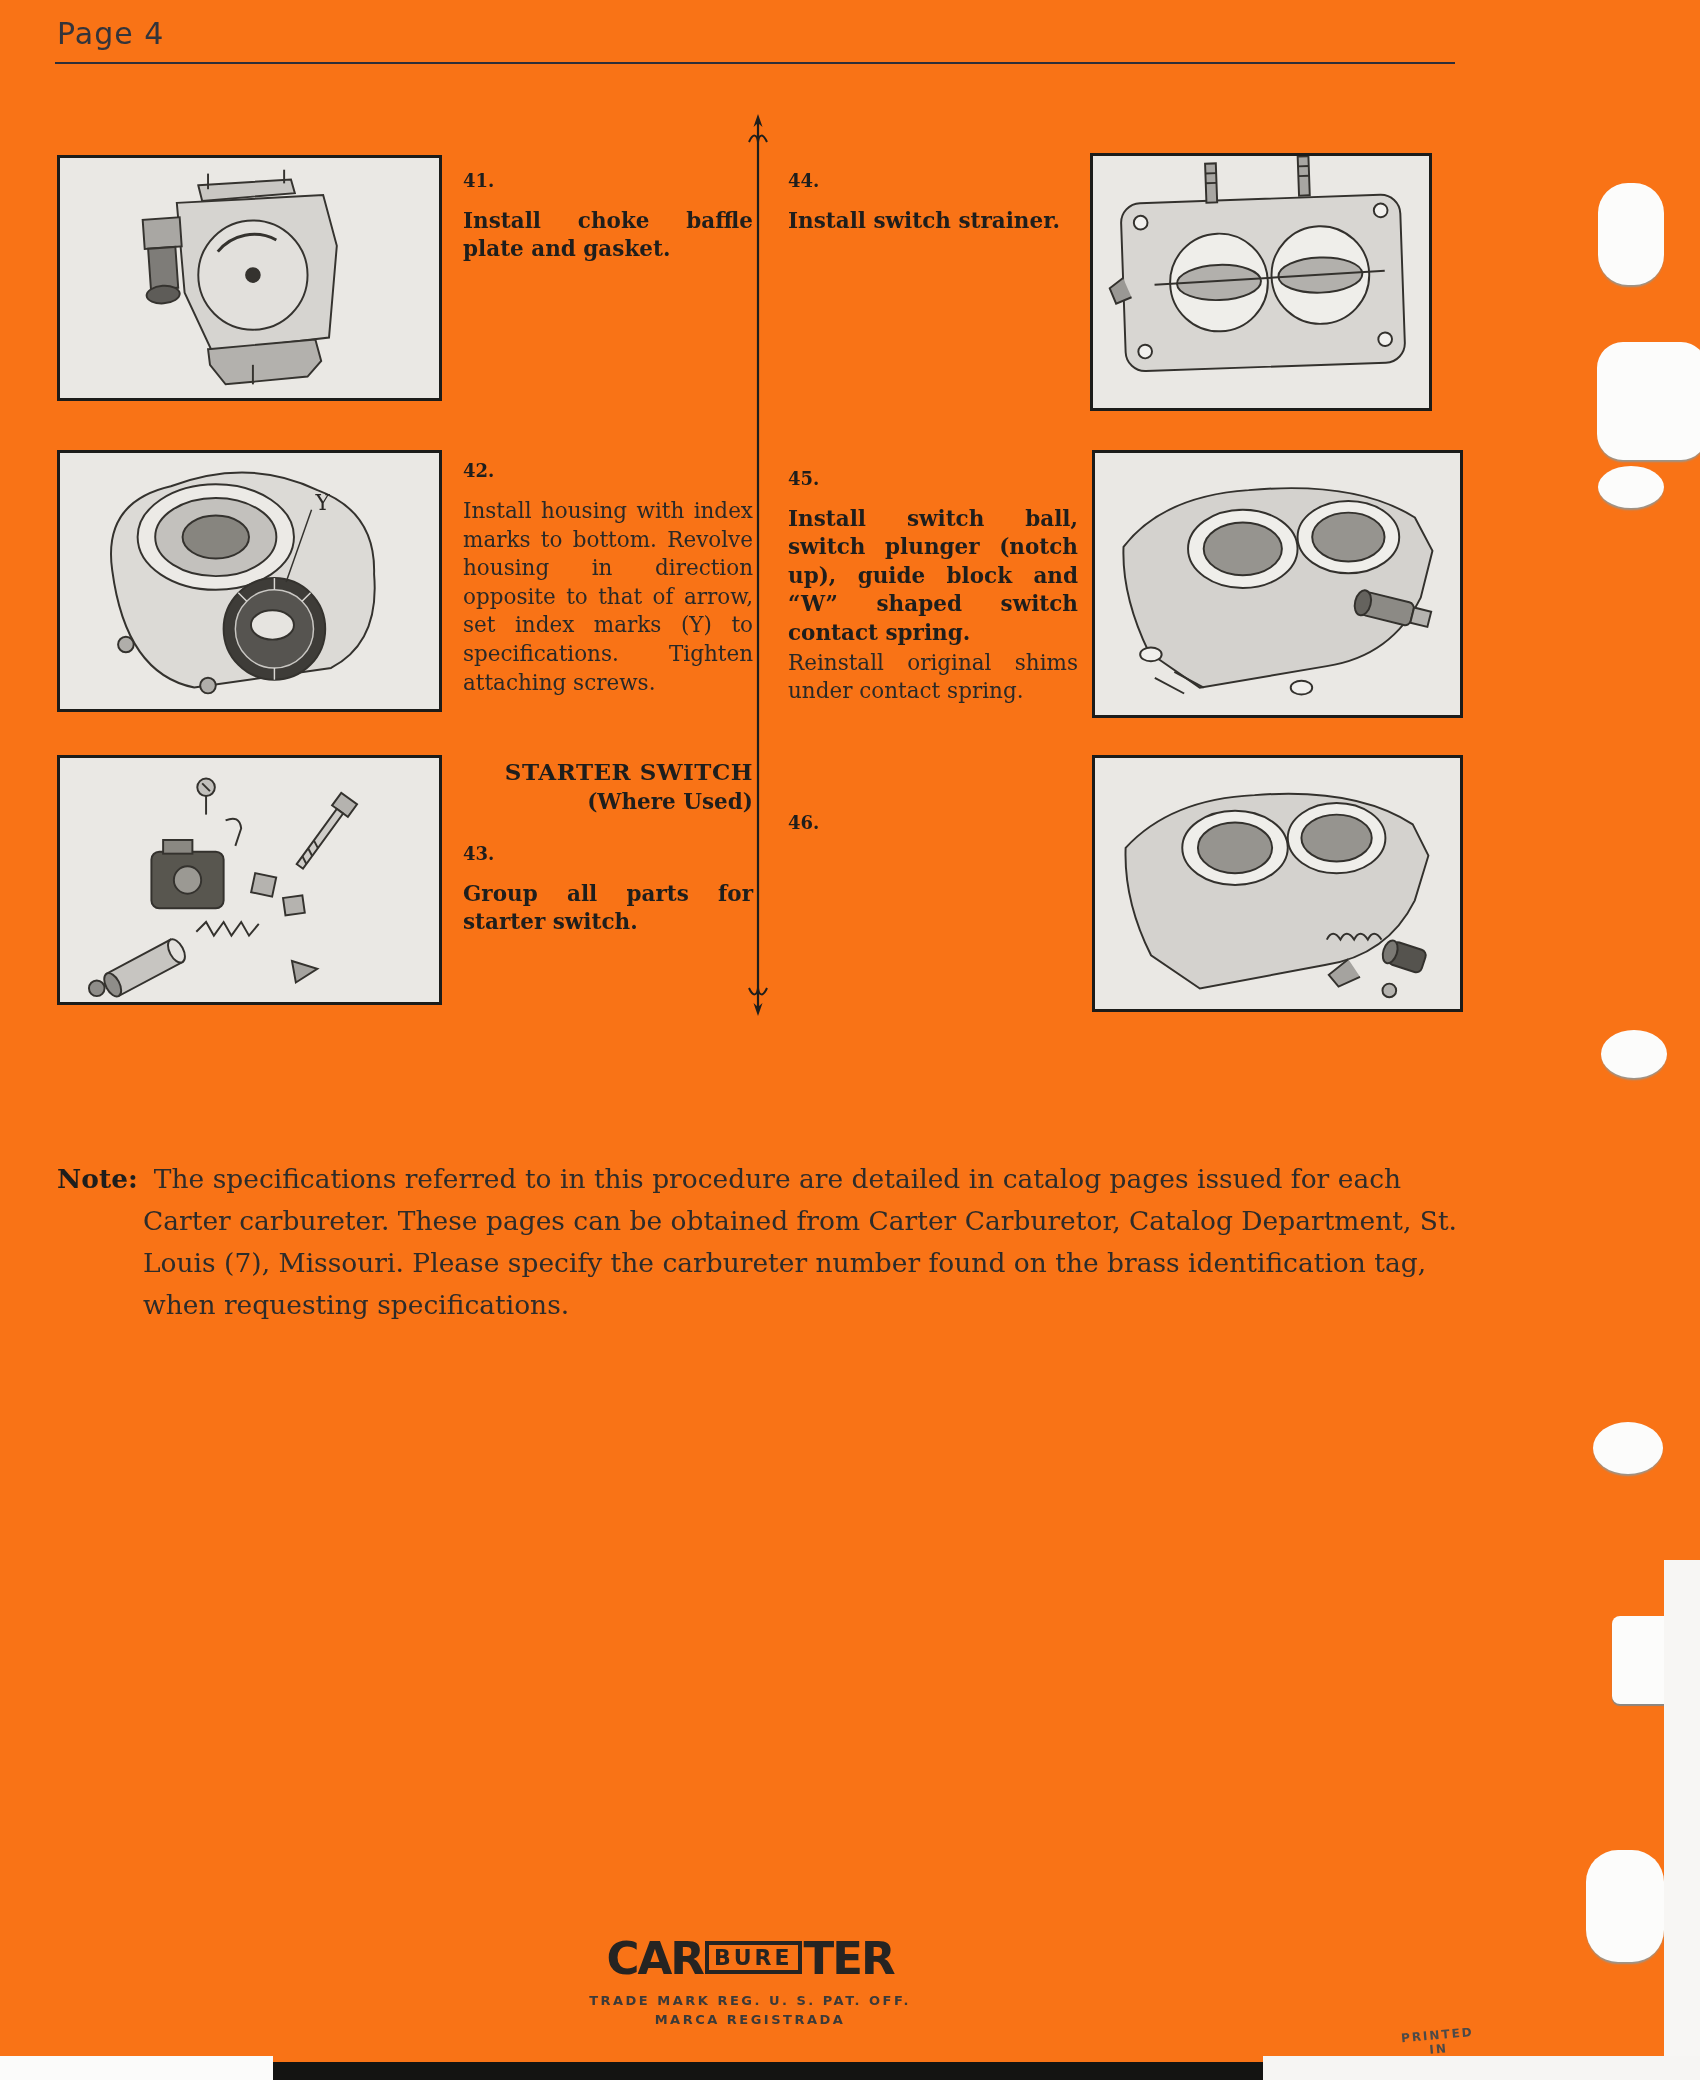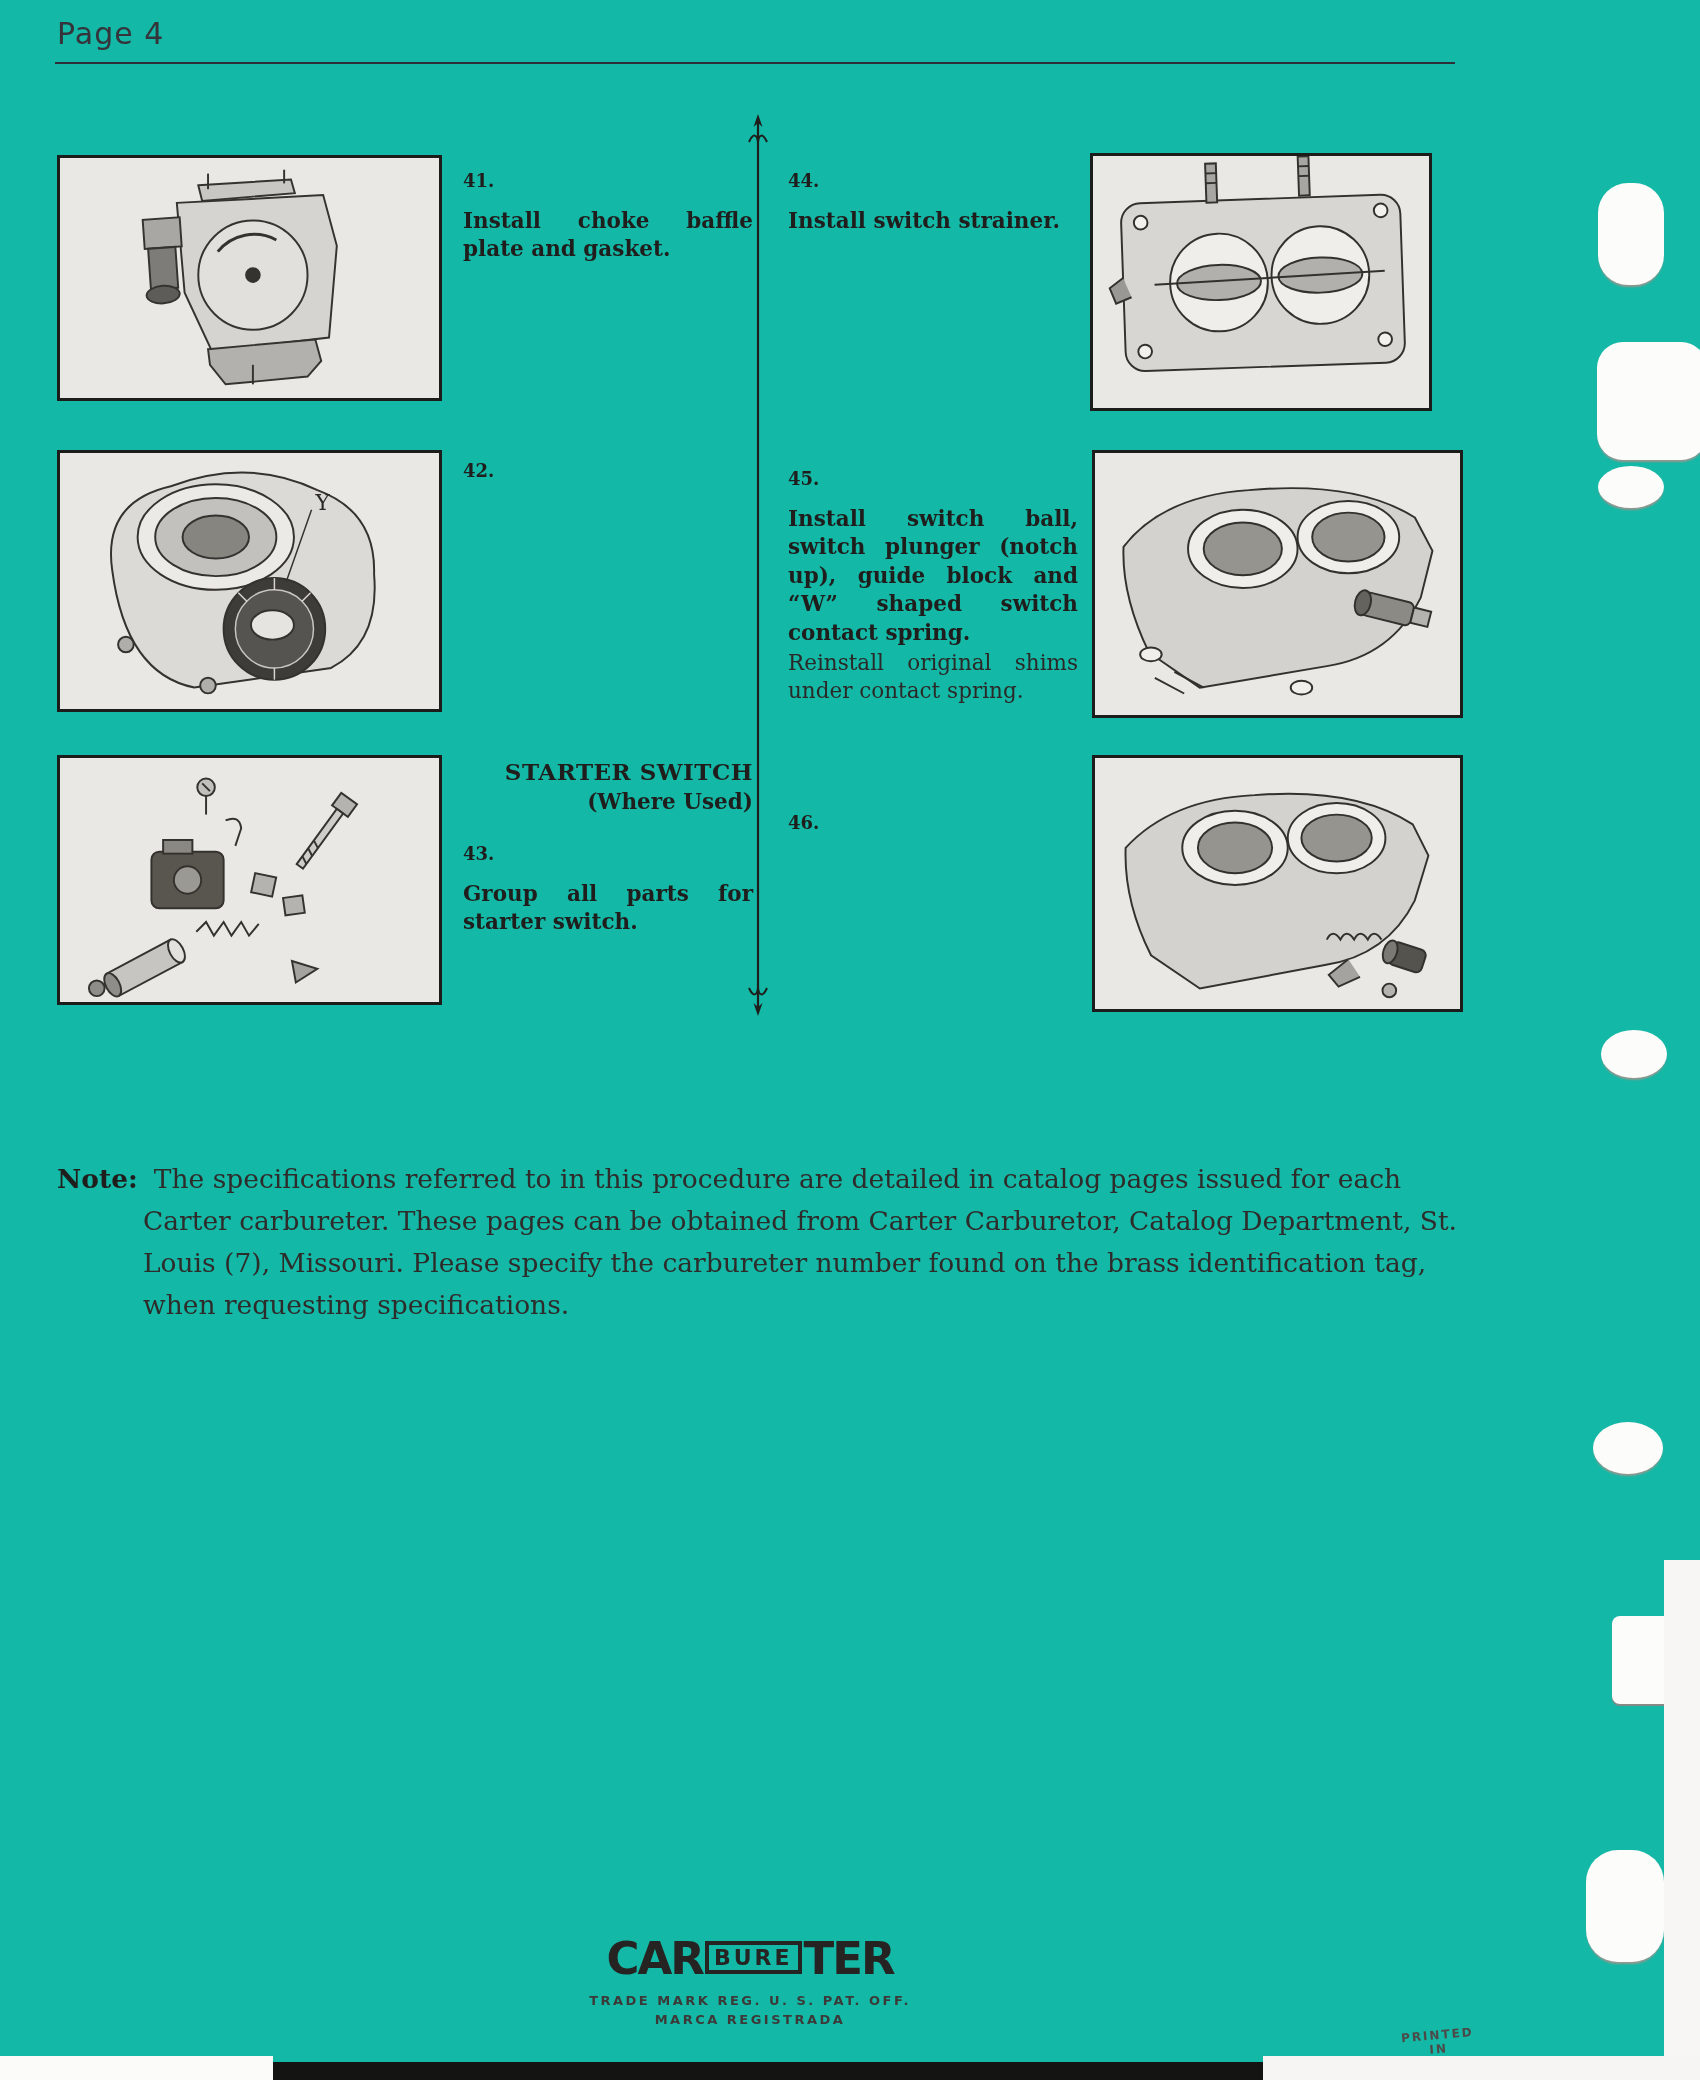--- a/index.html
+++ b/index.html
@@ -1,16 +1,16 @@
 <!DOCTYPE html>
 <html><head>
 <meta charset="utf-8">
 <style>
   html,body{margin:0;padding:0;background:#d9d8d4;}
-  #page{position:relative;width:1700px;height:2080px;background:#14b8a6;overflow:hidden;
+  #page{position:relative;width:1700px;height:2080px;background:#f97316;overflow:hidden;
         font-family:"DejaVu Serif",serif;color:#242422;}
 
   
   .page-label{position:absolute;left:57px;top:16px;font-family:"DejaVu Sans",sans-serif;
               font-size:30px;color:#34343a;letter-spacing:1px;}
   .header-rule{position:absolute;left:55px;top:62px;width:1400px;height:2px;background:#2e2e38;}
 
   
   .figbox{position:absolute;border:3px solid #1c1c1a;background:#eae8e4;box-sizing:border-box;}
   .figbox svg{width:100%;height:100%;display:block;}
@@ -222,20 +222,21 @@
     <path d="M4 876 C8 885 12 884 13 876 C14 884 18 885 22 876" fill="none" stroke="#1e1e1c" stroke-width="2"></path>
   </svg>
 
   <div class="step col-l" style="top:170px">
     <div class="num">41.</div>
     <div class="b">Install choke baffle plate and gasket.</div>
   </div>
 
   <div class="step col-l" style="top:460px">
     <div class="num">42.</div>
+    <div class="r">Install housing with index marks to bottom.  Revolve housing in direction opposite to that of arrow, set index marks (Y) to specifications.  Tighten attaching screws.</div>
   </div>
 
   <div class="switch-head">
     <div class="t1">STARTER SWITCH</div>
     <div class="t2">(Where Used)</div>
   </div>
 
   <div class="step col-l" style="top:843px">
     <div class="num">43.</div>
     <div class="b">Group all parts for starter switch.</div>

